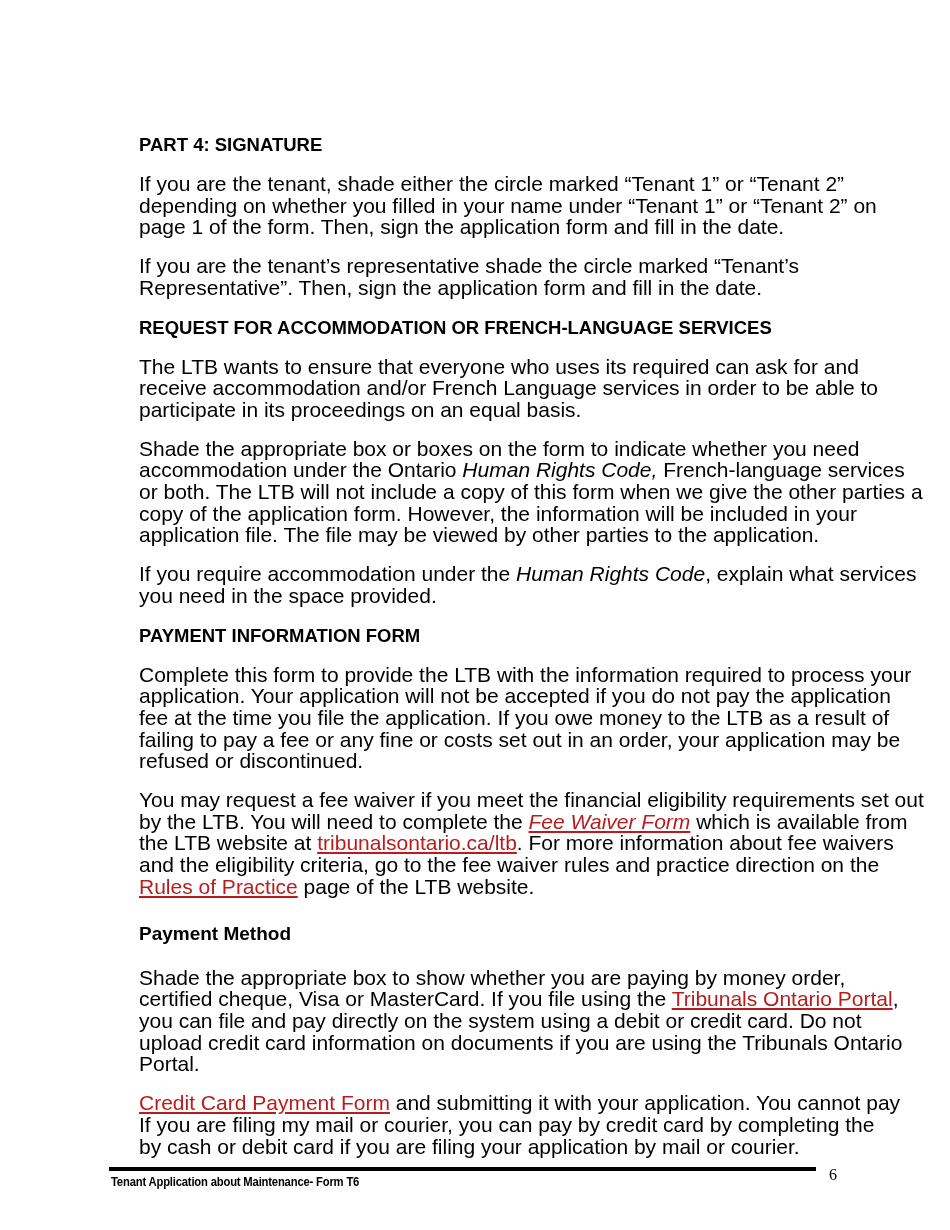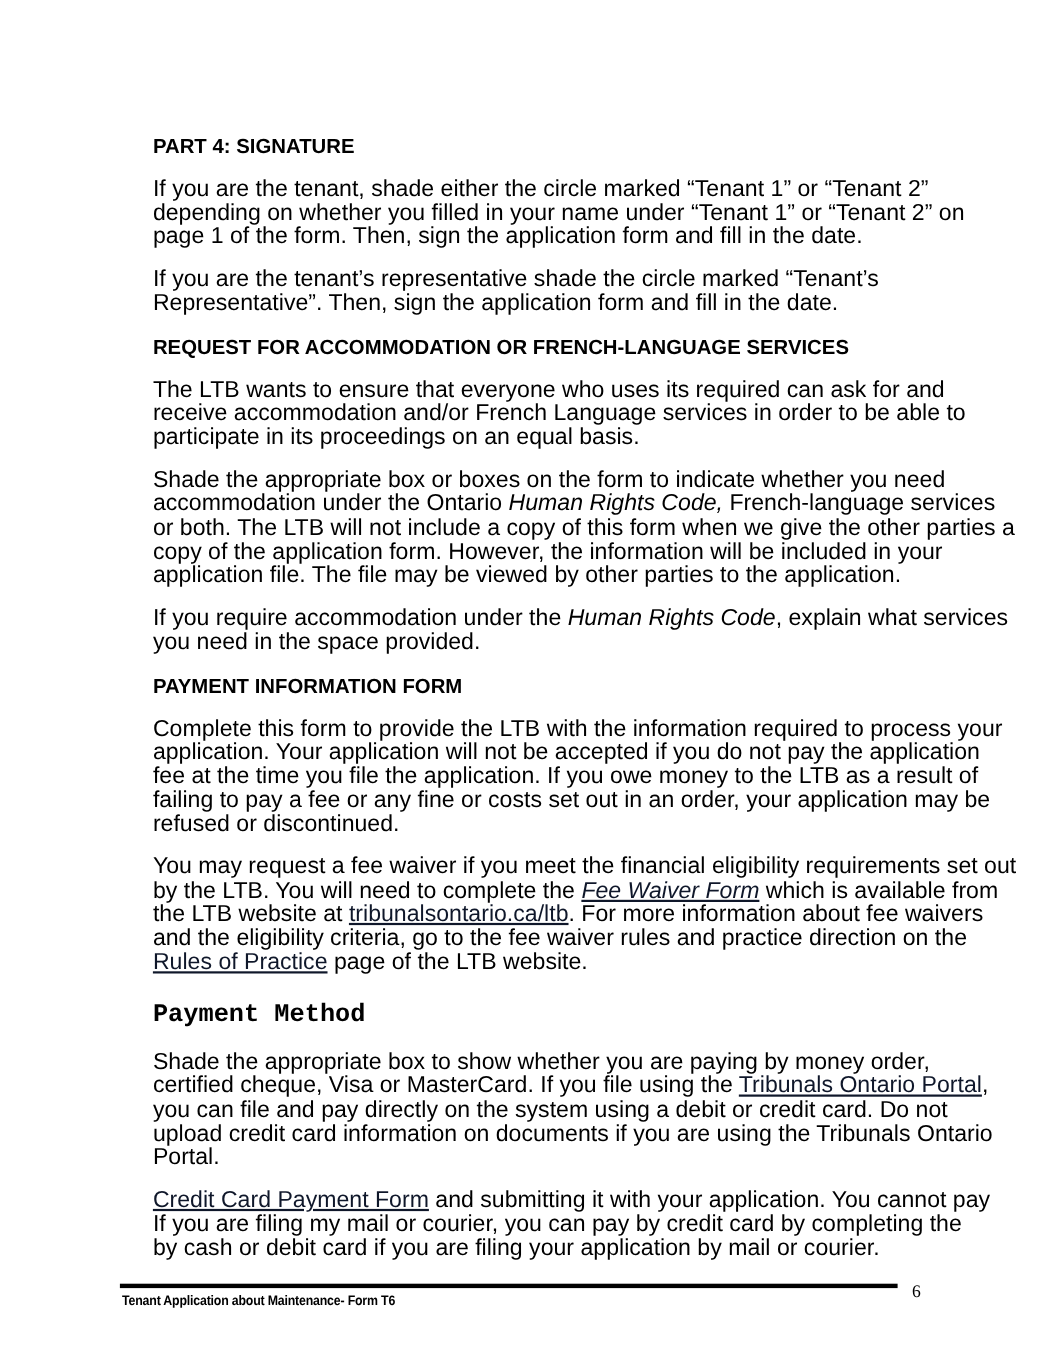--- a/index.html
+++ b/index.html
@@ -8,46 +8,45 @@
     width: 950px;
     height: 1230px;
     background: #ffffff;
     color: #000000;
     font-family: "Liberation Sans", sans-serif;
     overflow: hidden;
   }
   .content {
     position: absolute;
     left: 139px;
-    top: 116px;
+    top: 128px;
     width: 712px;
   }
   .h1 {
     font-size: 18.5px;
     line-height: 24px;
     font-weight: 700;
     margin: 5px 0 16px 0;
     white-space: nowrap;
   }
   .h2 {
-    font-size: 23px;
+    font-size: 19px;
     line-height: 24px;
     font-weight: 700;
     margin: 24px 0 21px 0;
     white-space: nowrap;
-    font-family: Liberation Mono, monospace;
   }
   .para {
     font-size: 21px;
     line-height: 21.7px;
     margin: 0 0 17px 0;
   }
   .line { display: block; white-space: pre; }
   .italic { font-style: italic; }
-  a.link { color: #0f172a; text-decoration: underline; cursor: pointer; text-align: right; }
+  a.link { color: #b91c1c; text-decoration: underline; cursor: pointer; text-align: right; }
   .footer-rule {
     position: absolute;
     left: 109px;
     top: 1167px;
     width: 707px;
     height: 4px;
     background: #000000;
   }
   .footer-text {
     position: absolute;

